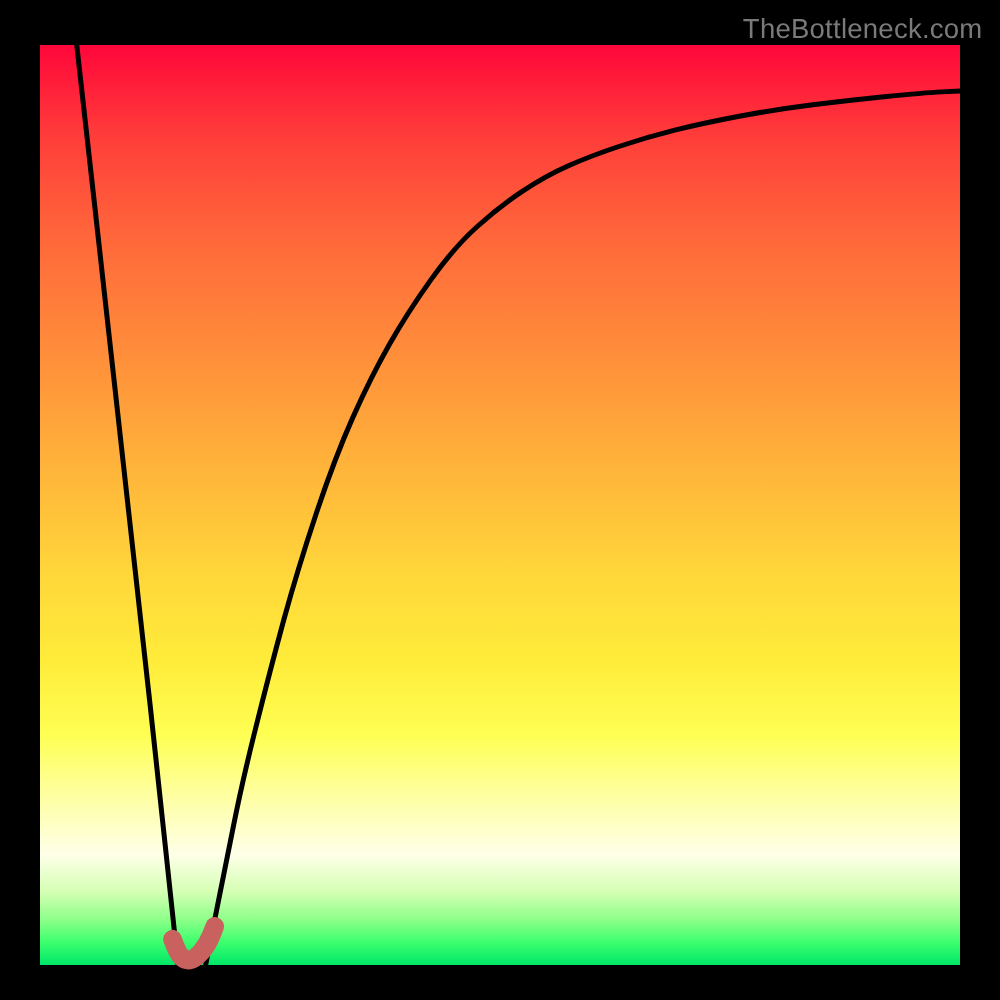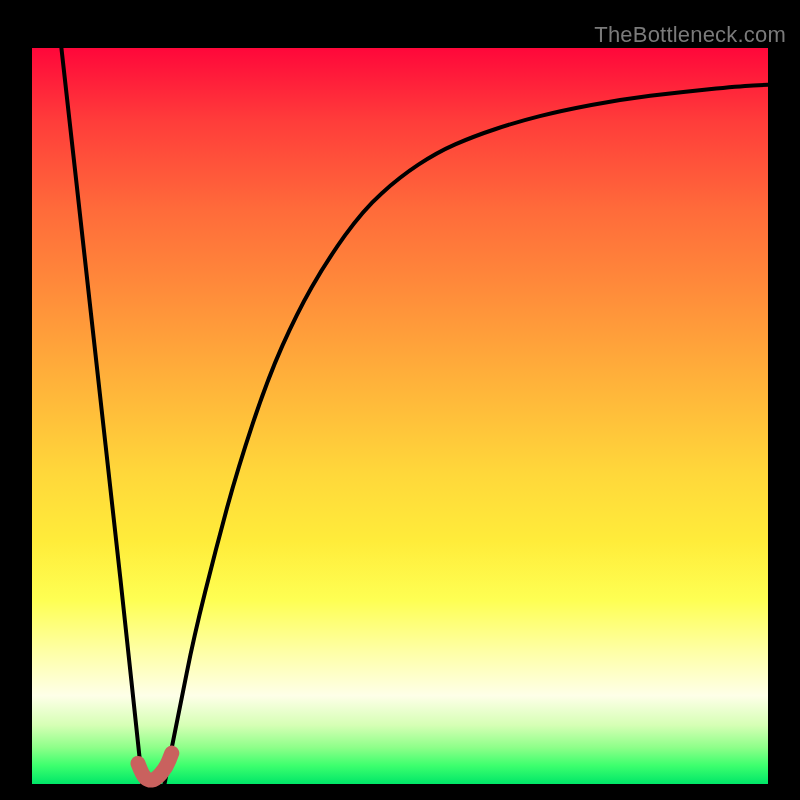--- a/index.html
+++ b/index.html
@@ -6,21 +6,21 @@
     margin: 0;
     padding: 0;
     width: 800px;
     height: 800px;
     overflow: hidden;
     background: #000;
     font-family: Arial, Helvetica, sans-serif;
   }
   .frame {
     position: absolute;
-    top: 16px;
+    top: 4px;
     left: 0;
     width: 800px;
     height: 604px;
     background: #000;
   }
   .plot-area {
     position: absolute;
     top: 32px;
     left: 32px;
     width: 736px;

